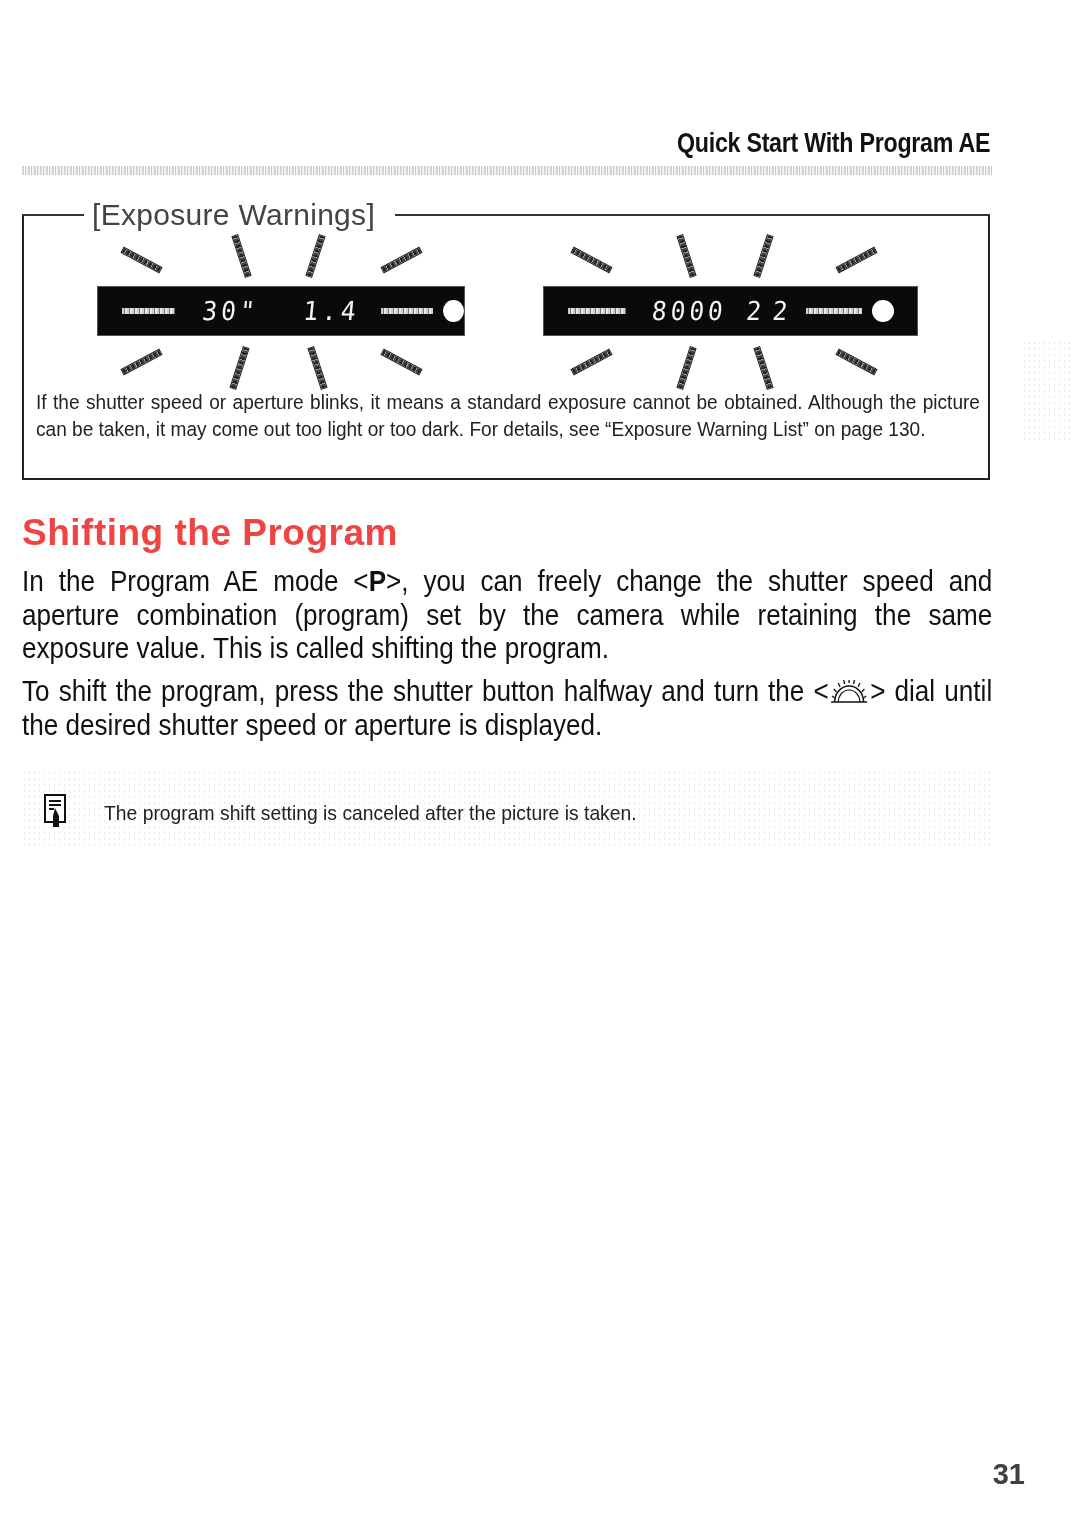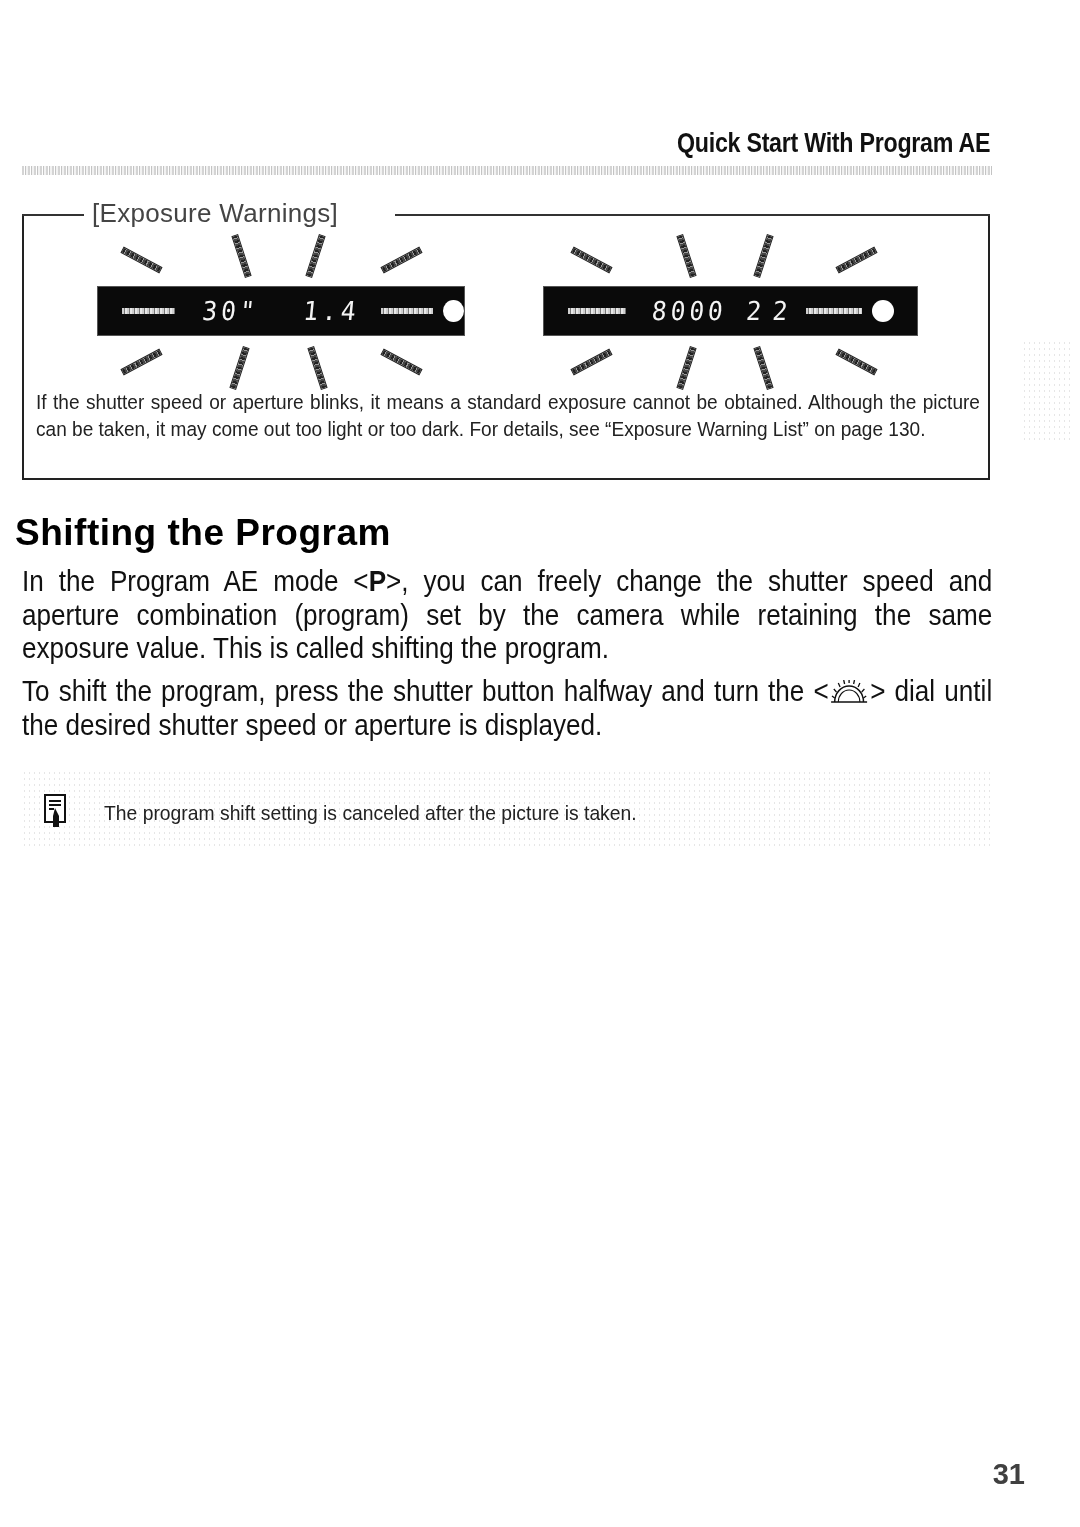--- a/index.html
+++ b/index.html
@@ -4,28 +4,28 @@
 <style>
   html, body { margin: 0; padding: 0; background: #ffffff; }
   body { width: 1080px; height: 1527px; position: relative; overflow: hidden; font-family: "Liberation Sans", sans-serif; color: #111; }
   .abs { position: absolute; }
   .running-head { right: 90px; top: 128px; font-size: 27px; font-weight: bold; letter-spacing: -0.3px; transform: scaleX(0.86); transform-origin: right center; color: #111; }
   .head-rule { left: 22px; top: 166px; width: 970px; height: 9px;
     background: repeating-linear-gradient(90deg, #cfcfcf 0 2px, #ffffff 2px 3px, #bdbdbd 3px 4px, #f0f0f0 4px 6px); opacity: 0.9; }
   .warn-box { left: 22px; top: 214px; width: 968px; height: 266px; border-left: 2px solid #222; border-right: 2px solid #222; border-bottom: 2px solid #222; box-sizing: border-box; }
   .warn-top-left { left: 22px; top: 214px; width: 62px; height: 0; border-top: 2px solid #333; }
   .warn-top-right { left: 395px; top: 214px; width: 595px; height: 0; border-top: 2px solid #333; }
-  .warn-title { left: 92px; top: 198px; font-size: 26px; color: #444; letter-spacing: 0.3px; }
+  .warn-title { left: 92px; top: 198px; font-size: 30px; color: #444; letter-spacing: 0.3px; }
   .lcd { height: 50px; background: #0a0a0a; border: 1px solid #555; box-sizing: border-box; display: flex; align-items: center; }
   .lcd-bar { height: 6px; background: repeating-linear-gradient(90deg, #cfcfcf 0 2px, #777 2px 3px, #e8e8e8 3px 5px); }
   .lcd-digits { font-family: "DejaVu Sans Mono", monospace; color: #f4f4f4; font-size: 26px; letter-spacing: 4px; transform: scaleX(0.95) skewX(-6deg); }
   .lcd-dot { width: 22px; height: 22px; border-radius: 50%; background: #fff; }
   .ray { position: absolute; width: 5px; height: 42px; background: repeating-linear-gradient(180deg, #222 0 2px, #999 2px 3px, #444 3px 5px); border: 1px solid #222; transform-origin: center; }
   .warn-text { left: 36px; top: 389px; width: 944px; font-size: 20.5px; line-height: 26.5px; color: #222; text-align: justify; transform: scaleX(0.93); transform-origin: left top; width: 1015px; }
-  .section-title { left: 15px; top: 512px; font-size: 37px; font-weight: bold; color: #000000; letter-spacing: 0.5px; }
+  .section-title { left: 22px; top: 512px; font-size: 37px; font-weight: bold; color: #ef4444; letter-spacing: 0.5px; }
   .body-text { left: 22px; font-size: 29px; line-height: 33.5px; color: #111; transform: scaleX(0.9); transform-origin: left top; width: 1078px; text-align: justify; }
   .note-icon { left: 44px; top: 794px; width: 22px; height: 33px; }
   .note-text { left: 104px; top: 801px; font-size: 21px; color: #222; transform: scaleX(0.92); transform-origin: left top; }
   .page-num { right: 55px; top: 1458px; font-size: 29px; font-weight: bold; color: #404040; }
   .speckle { background-image: radial-gradient(#d6d6d6 0.6px, transparent 0.8px); background-size: 5px 6px; opacity: 0.6; }
   .dial-icon { display: inline-block; width: 46px; height: 24px; vertical-align: -3px; }
 </style>
 </head>
 <body>
 

